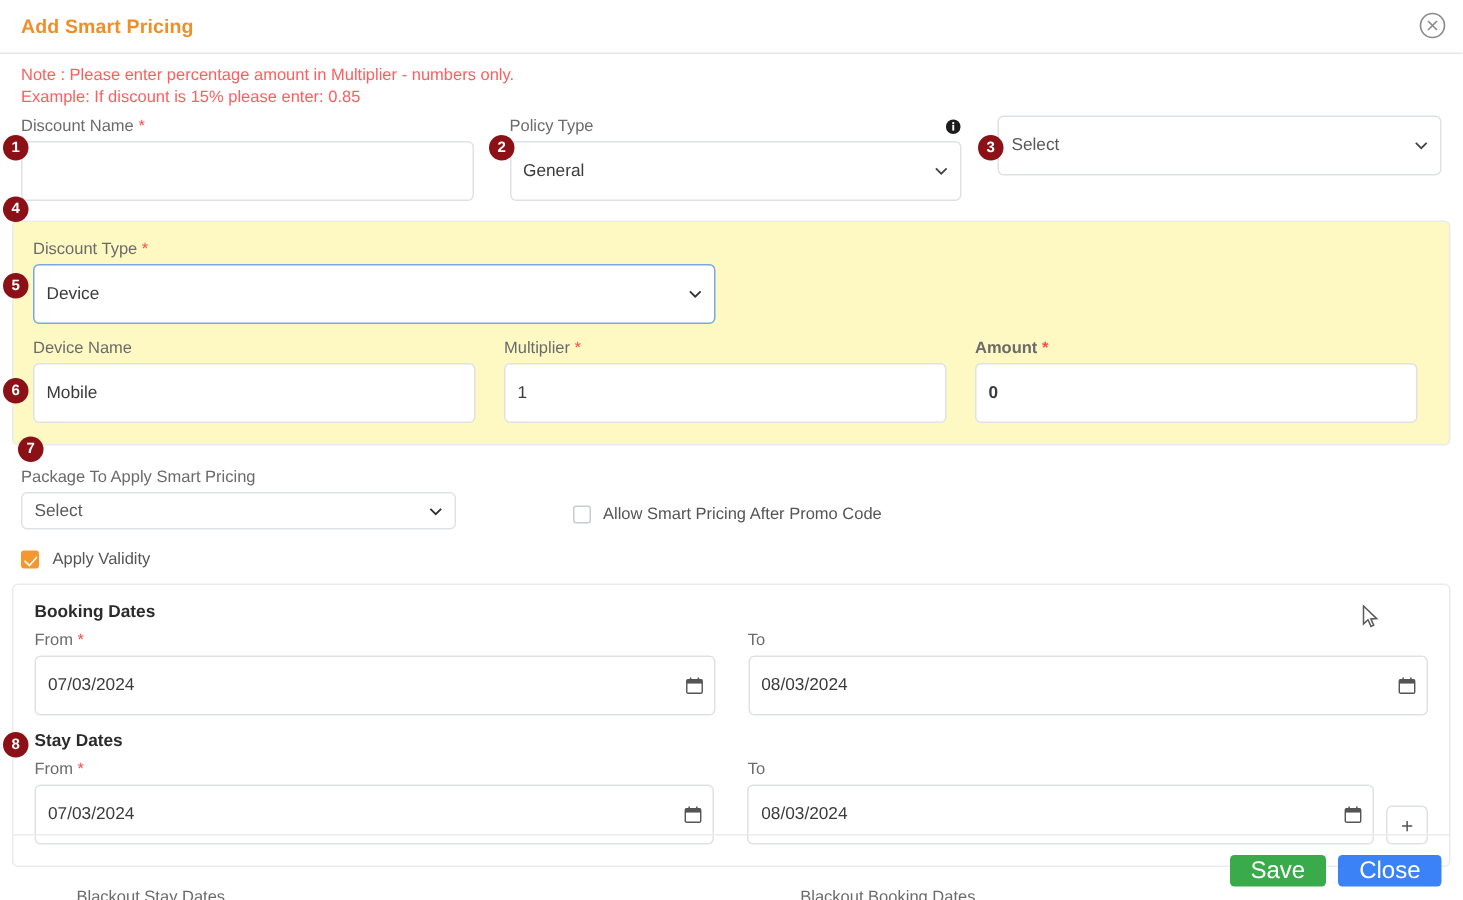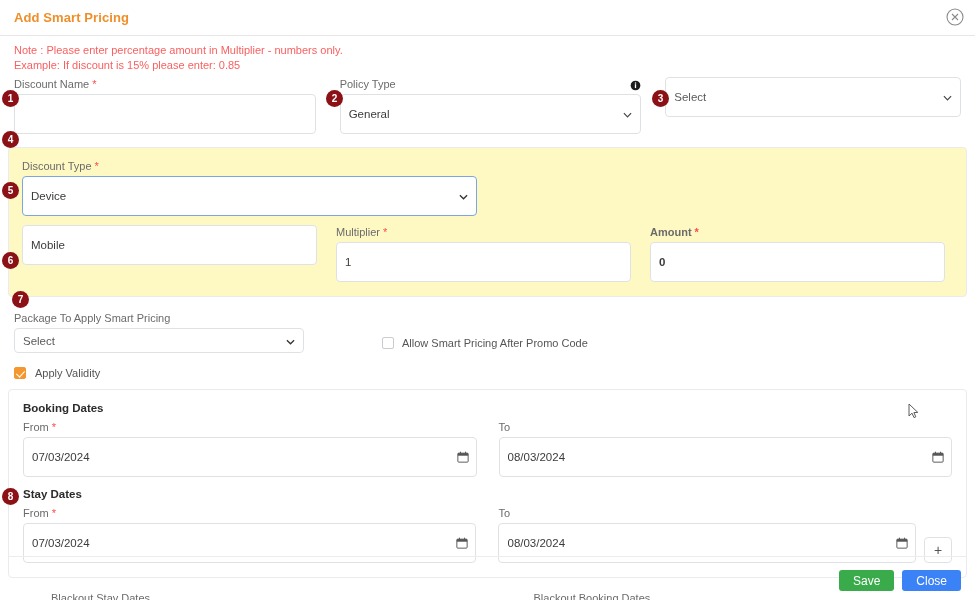--- a/index.html
+++ b/index.html
@@ -179,21 +179,21 @@
     border-top: 1px solid #ececec;
   }
   .footer {
     position: absolute; right: 14px; top: 570px;
     display: flex; gap: 8px;
   }
   .btn {
     height: 21px;
     border-radius: 3px;
     color: #fff;
-    font-size: 12px;
+    font-size: 16px;
     padding: 0 14px;
     display: flex; align-items: center; justify-content: center;
     border: none;
     cursor: pointer;
     font-family: "Liberation Sans", sans-serif;
   }
   .btn-save { background: #3aab4b; }
   .btn-close { background: #3b82f6; }
 
   
@@ -289,20 +289,21 @@
             <svg viewBox="0 0 10 10" width="9" height="9">
                 <path d="M1 3 L5 7 L9 3" fill="none" stroke="#333" stroke-width="1.4"></path>
               </svg>
           </span>
         </div>
       </div>
     </div>
 
     <div class="panel-row panel-row-2">
       <div class="dn-col">
+        <div class="field-label">Device Name</div>
         <div class="ctrl">
           <span class="val">Mobile</span>
         </div>
       </div>
       <div class="mul-col">
         <div class="field-label">
           <span>Multiplier</span>
           <span class="req">*</span>
         </div>
         <div class="ctrl">

